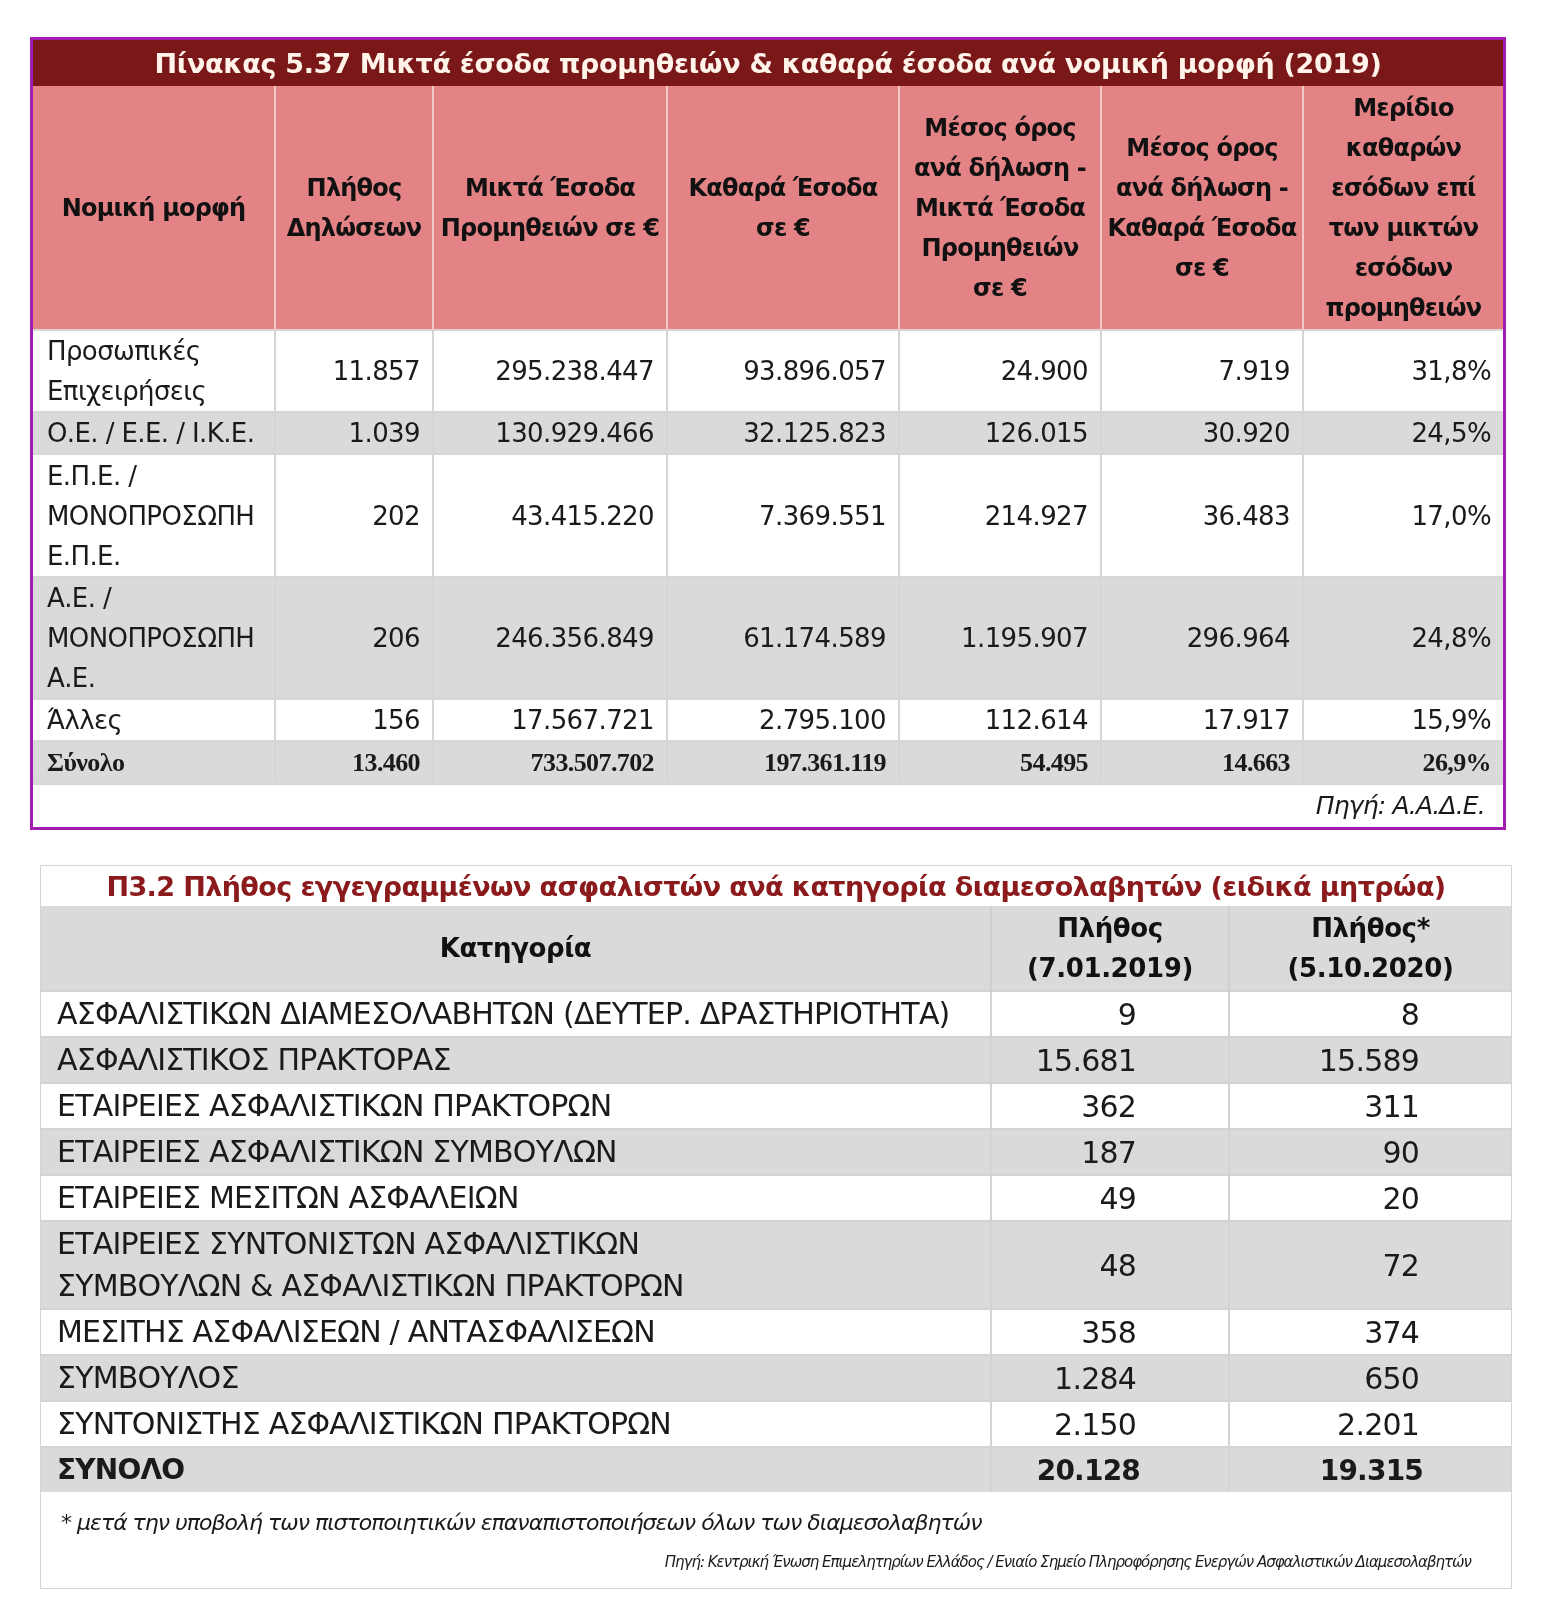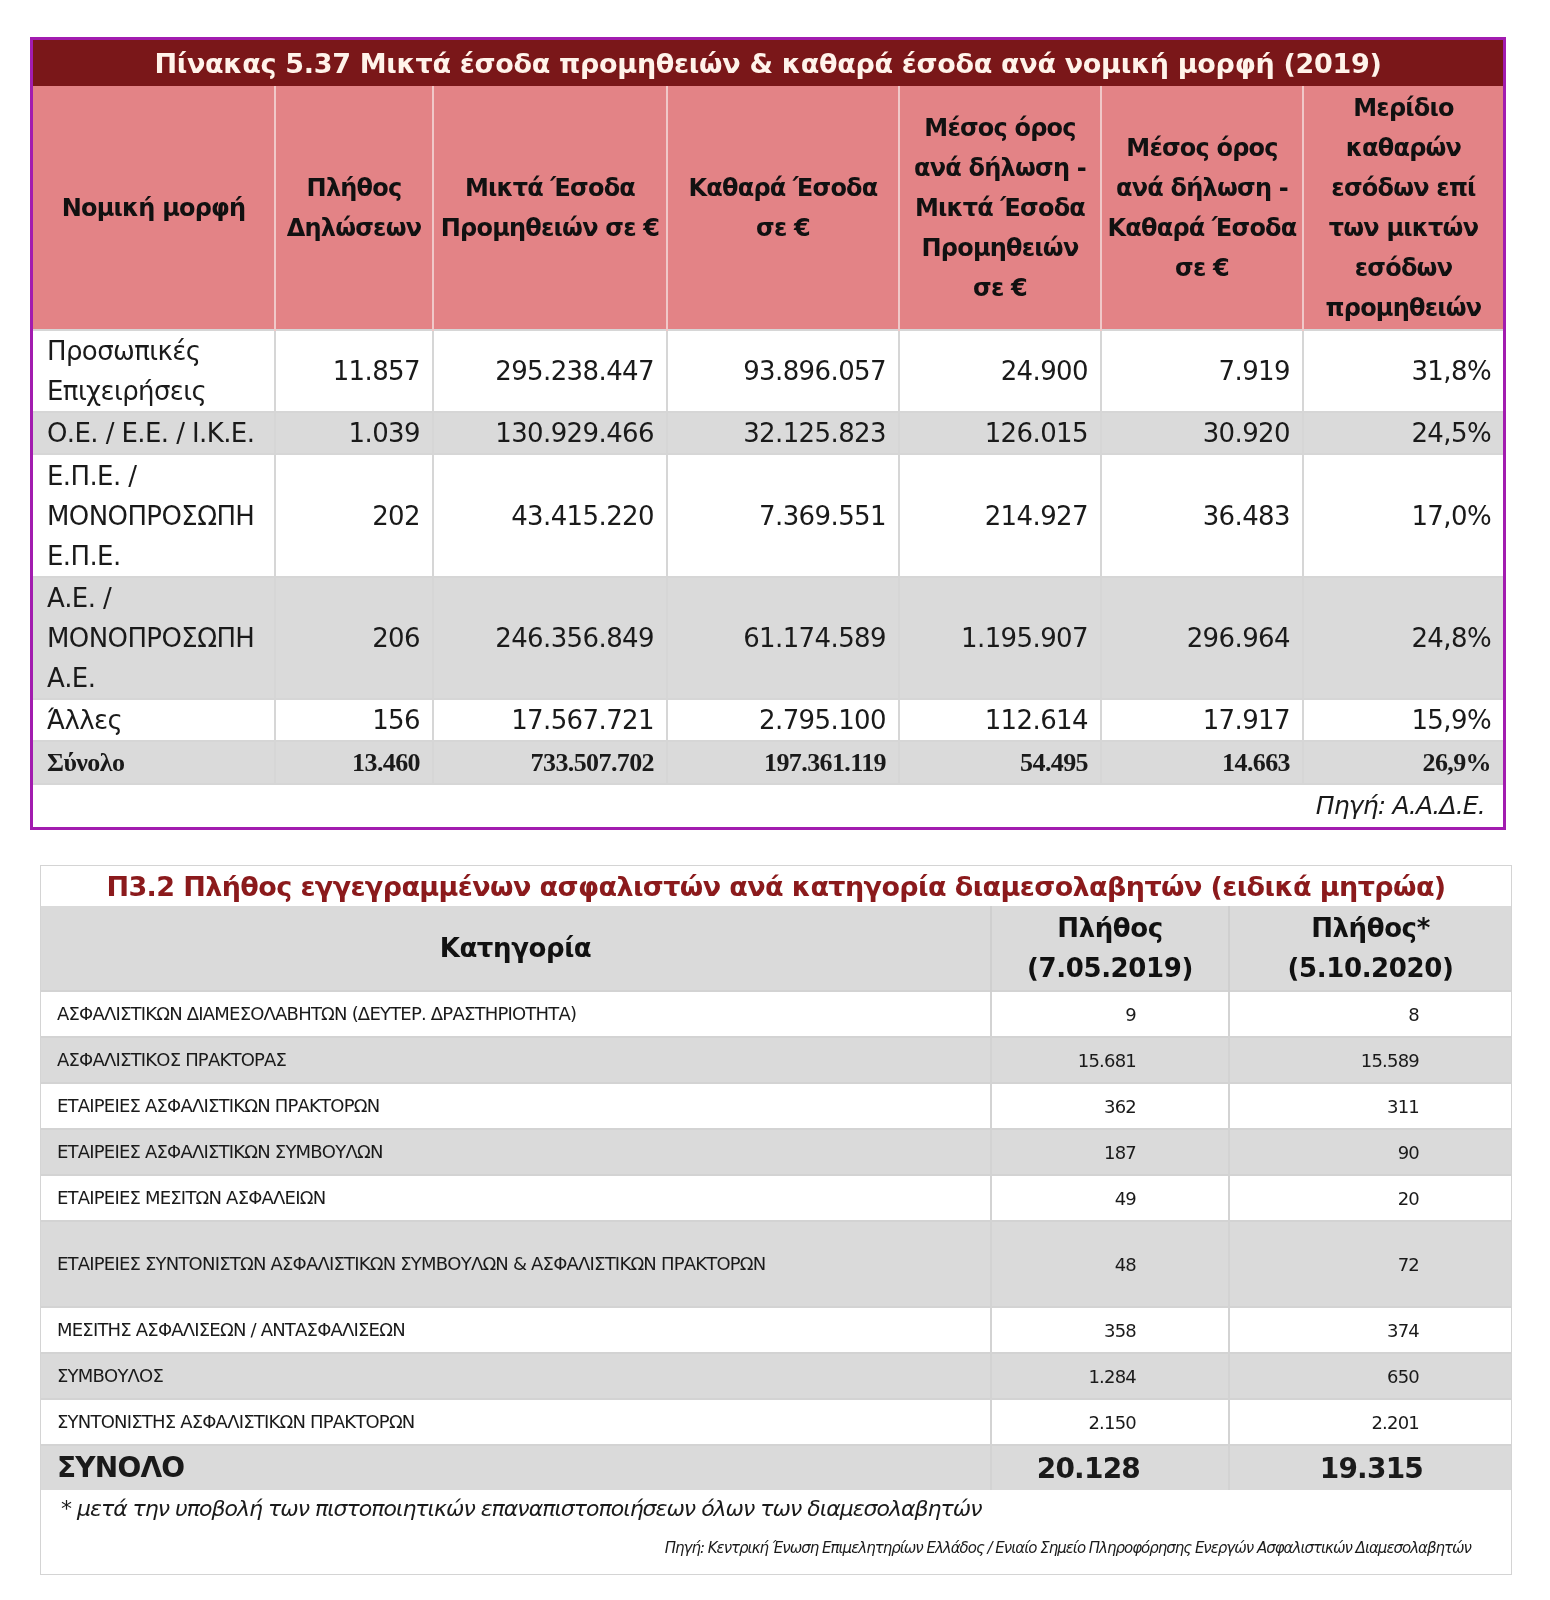--- a/index.html
+++ b/index.html
@@ -13,28 +13,28 @@
   .t1 td:last-child { border-right:none; }
   .t1 td.lbl { text-align:left; line-height:40px; padding-left:14px; padding-right:16px; }
   .t1 tr.gray td { background:#dadada; }
   .t1 tr.total td { font-weight:bold; background:#dadada; font-size:26px;font-family:Liberation Serif, serif; }
   .t1-src { height:42px; border-top:2px solid #d6d6d6; text-align:right; font-style:italic; font-size:25px; padding-right:18px; line-height:42px; letter-spacing:-0.8px; }
 
   .t2 { position:absolute; left:40px; top:865px; width:1470px; border:1px solid #d4d4d4; }
   .t2-title { height:40px; color:#8b1a1c; font-weight:bold; font-size:27px; display:flex; align-items:center; justify-content:center; letter-spacing:-0.6px; }
   .t2 th { background:#dadada; font-weight:bold; font-size:26px; line-height:40px; color:#111; border-right:2px solid #cfcfcf; padding:2px 0; letter-spacing:-0.4px; }
   .t2 th:last-child { border-right:none; }
-  .t2 td { font-size:18px; height:42px; border-right:2px solid #d3d3d3; border-top:2px solid #d3d3d3; letter-spacing:-0.8px; }
+  .t2 td { font-size:30px; height:42px; border-right:2px solid #d3d3d3; border-top:2px solid #d3d3d3; letter-spacing:-0.8px; }
   .t2 td:last-child { border-right:none; }
   .t2 td.cat { text-align:left; padding-left:16px; line-height:42px; }
   .t2 td.n1 { text-align:right; padding-right:92px; }
   .t2 td.n2 { text-align:right; padding-right:92px; }
   .t2 tr.gray td { background:#dadada; }
   .t2 tr.total td { font-weight:bold; background:#dadada; font-size:28px; }
-  .t2-note { font-style:italic; font-size:22px; padding-left:20px; height:38px; line-height:38px; letter-spacing:-1px; }
+  .t2-note { font-style:italic; font-size:22px; padding-left:20px; height:38px; line-height:38px; letter-spacing:-1px;margin-top:12px; }
   .t2-src { font-style:italic; font-size:15px; text-align:right; padding-right:40px; height:46px; line-height:40px; letter-spacing:-1px; }
 </style>
 </head>
 <body>
 
 <div class="t1">
   <div class="t1-title">Πίνακας 5.37 Μικτά έσοδα προμηθειών &amp; καθαρά έσοδα ανά νομική μορφή (2019)</div>
   <table>
     <colgroup>
       <col style="width:242px">
@@ -120,21 +120,21 @@
   <div class="t2-title">Π3.2 Πλήθος εγγεγραμμένων ασφαλιστών ανά κατηγορία διαμεσολαβητών (ειδικά μητρώα)</div>
   <table>
     <colgroup>
       <col style="width:950px">
         <col style="width:238px">
         <col style="width:282px">
     </colgroup>
     <thead>
       <tr style="height:85px">
         <th>Κατηγορία</th>
-        <th>Πλήθος (7.05.2019)</th>
+        <th>Πλήθος (7.01.2019)</th>
         <th>Πλήθος* (5.10.2020)</th>
       </tr>
     </thead>
     <tbody>
       <tr>
         <td class="cat">ΑΣΦΑΛΙΣΤΙΚΩΝ ΔΙΑΜΕΣΟΛΑΒΗΤΩΝ (ΔΕΥΤΕΡ. ΔΡΑΣΤΗΡΙΟΤΗΤΑ)</td>
         <td class="n1">9</td>
         <td class="n2">8</td>
       </tr>
       <tr class="gray">

